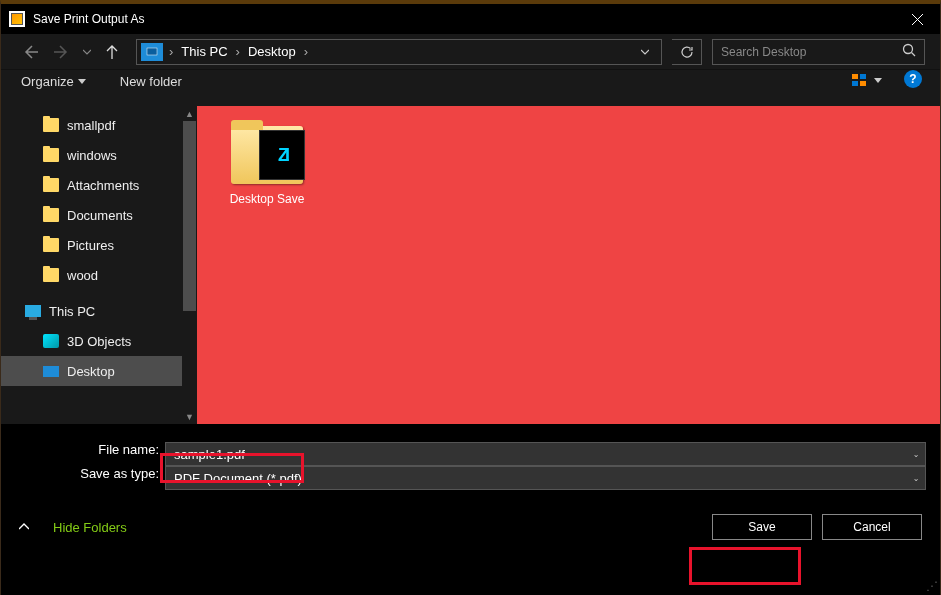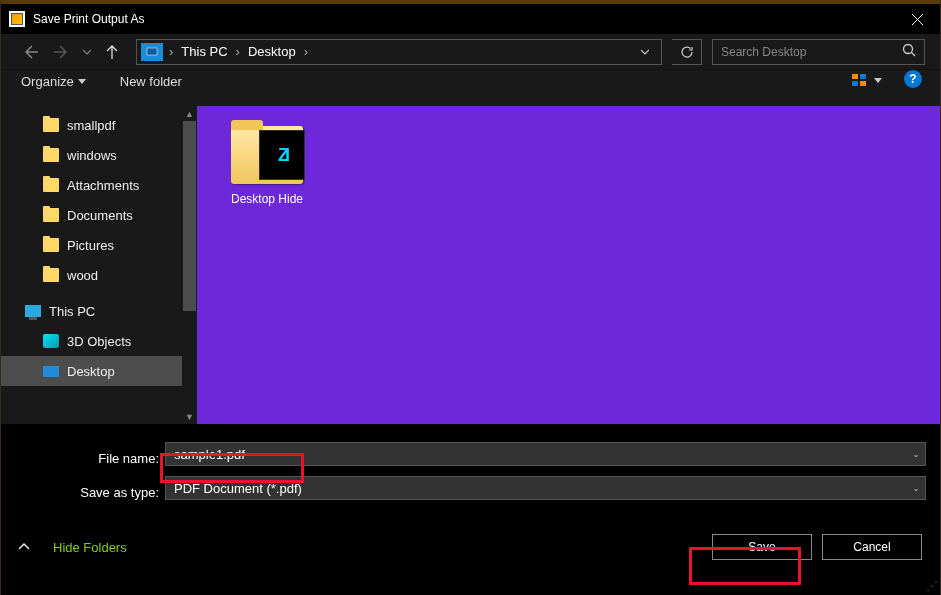--- a/index.html
+++ b/index.html
@@ -53,30 +53,30 @@
     .ticon.folder::before { content:''; position:absolute; top:-2px; left:0; width:7px; height:3px; background:#ffd867; border-radius:1px 1px 0 0;}
     .ticon.onedrive { background:linear-gradient(#1e90ff,#0a5eb8); border-radius:7px; height:10px; width:18px; }
     .ticon.pc { background:#29abe2; width:16px; height:12px; position:relative; }
     .ticon.pc::after { content:''; position:absolute; bottom:-3px; left:4px; width:8px; height:3px; background:#555; }
     .ticon.obj3d { background: linear-gradient(135deg,#00e5ff,#0097a7); border-radius:2px; }
     .ticon.desktop { background:#1e8cd8; width:16px; height:11px; }
     .scrollbar { position:absolute; right:0; top:0; width:15px; height:100%; background:#191919; }
     .scrollthumb { position:absolute; right:1px; width:13px; background:#4d4d4d; cursor:pointer; }
     .scrollarrow { position:absolute; right:0; width:15px; height:15px; display:flex; align-items:center; justify-content:center; color:#888; font-size:9px; cursor:pointer;}
 
-    .content { flex:1; background:#6d28d9; padding:14px 20px; display:flex; align-items:flex-start; gap:20px; }
+    .content { flex:1; background:#ef4444; padding:14px 20px; display:flex; align-items:flex-start; gap:20px; }
     .fileitem { display:flex; flex-direction:column; align-items:center; width:100px; cursor:pointer; padding:6px;}
     .bigfolder { width:72px; height:58px; background:linear-gradient(#ffe9a8,#f0c65b); border-radius:3px; position:relative; margin-bottom:8px; box-shadow:1px 1px 2px rgba(0,0,0,.4); }
     .bigfolder::before { content:''; position:absolute; top:-6px; left:0; width:32px; height:10px; background:#f0c65b; border-radius:3px 3px 0 0;}
     .bigfolder .overlay { position:absolute; right:-2px; top:4px; width:46px; height:50px; background:#000; border:1px solid #333; font-size:18px; color:#00d4ff; display:flex; align-items:center; justify-content:center; font-weight:bold; letter-spacing:-4px;}
     .fileitem .label { color:#fff; font-size:12px; text-align:center; }
 
     
     .form { padding: 18px 14px 8px 14px; background:#000; }
-    .frow { display:flex; align-items:flex-end; margin-bottom:10px; }
+    .frow { display:flex; align-items:flex-start; }
     .frow .flabel { width:150px; text-align:right; padding-right:6px; color:#fff; font-size:13px;}
     .frow .finput { flex:1; height:24px; background:#333; border:1px solid #555; position:relative; display:flex; align-items:center;}
     .frow .finput input, .frow .finput .seltext { flex:1; background:transparent; border:none; outline:none; color:#fff; padding:0 8px; font-size:13px; font-family:inherit;}
     .frow .finput .dropbtn { width:18px; height:100%; display:flex; align-items:center; justify-content:center; color:#ccc; cursor:pointer; font-size:8px;}
     .highlight { position:absolute; border:3px solid #e8132c; pointer-events:none; }
 
     
     .footer { display:flex; align-items:center; padding: 16px 18px 14px 18px; background:#000;}
     .footer .hidefolders { display:flex; align-items:center; gap:24px; color:#84cc16; cursor:pointer; font-size:13px;text-align:center;}
     .footer .spacer { flex:1; }
@@ -224,21 +224,21 @@
       <div class="scrollthumb" style="top:15px; height:190px;"></div>
       <div class="scrollarrow" style="bottom:0">▼</div>
     </div>
   </div>
 
   <div class="content">
     <div class="fileitem">
       <div class="bigfolder">
         <div class="overlay">ZI</div>
       </div>
-      <div class="label">Desktop Hide</div>
+      <div class="label">Desktop Save</div>
     </div>
   </div>
 </div>
 
 <div class="form">
   <div class="frow">
     <div class="flabel">File name:</div>
     <div class="finput" style="position:relative">
       <input type="text" value="sample1.pdf" style="">
       <div class="dropbtn">⌄</div>

